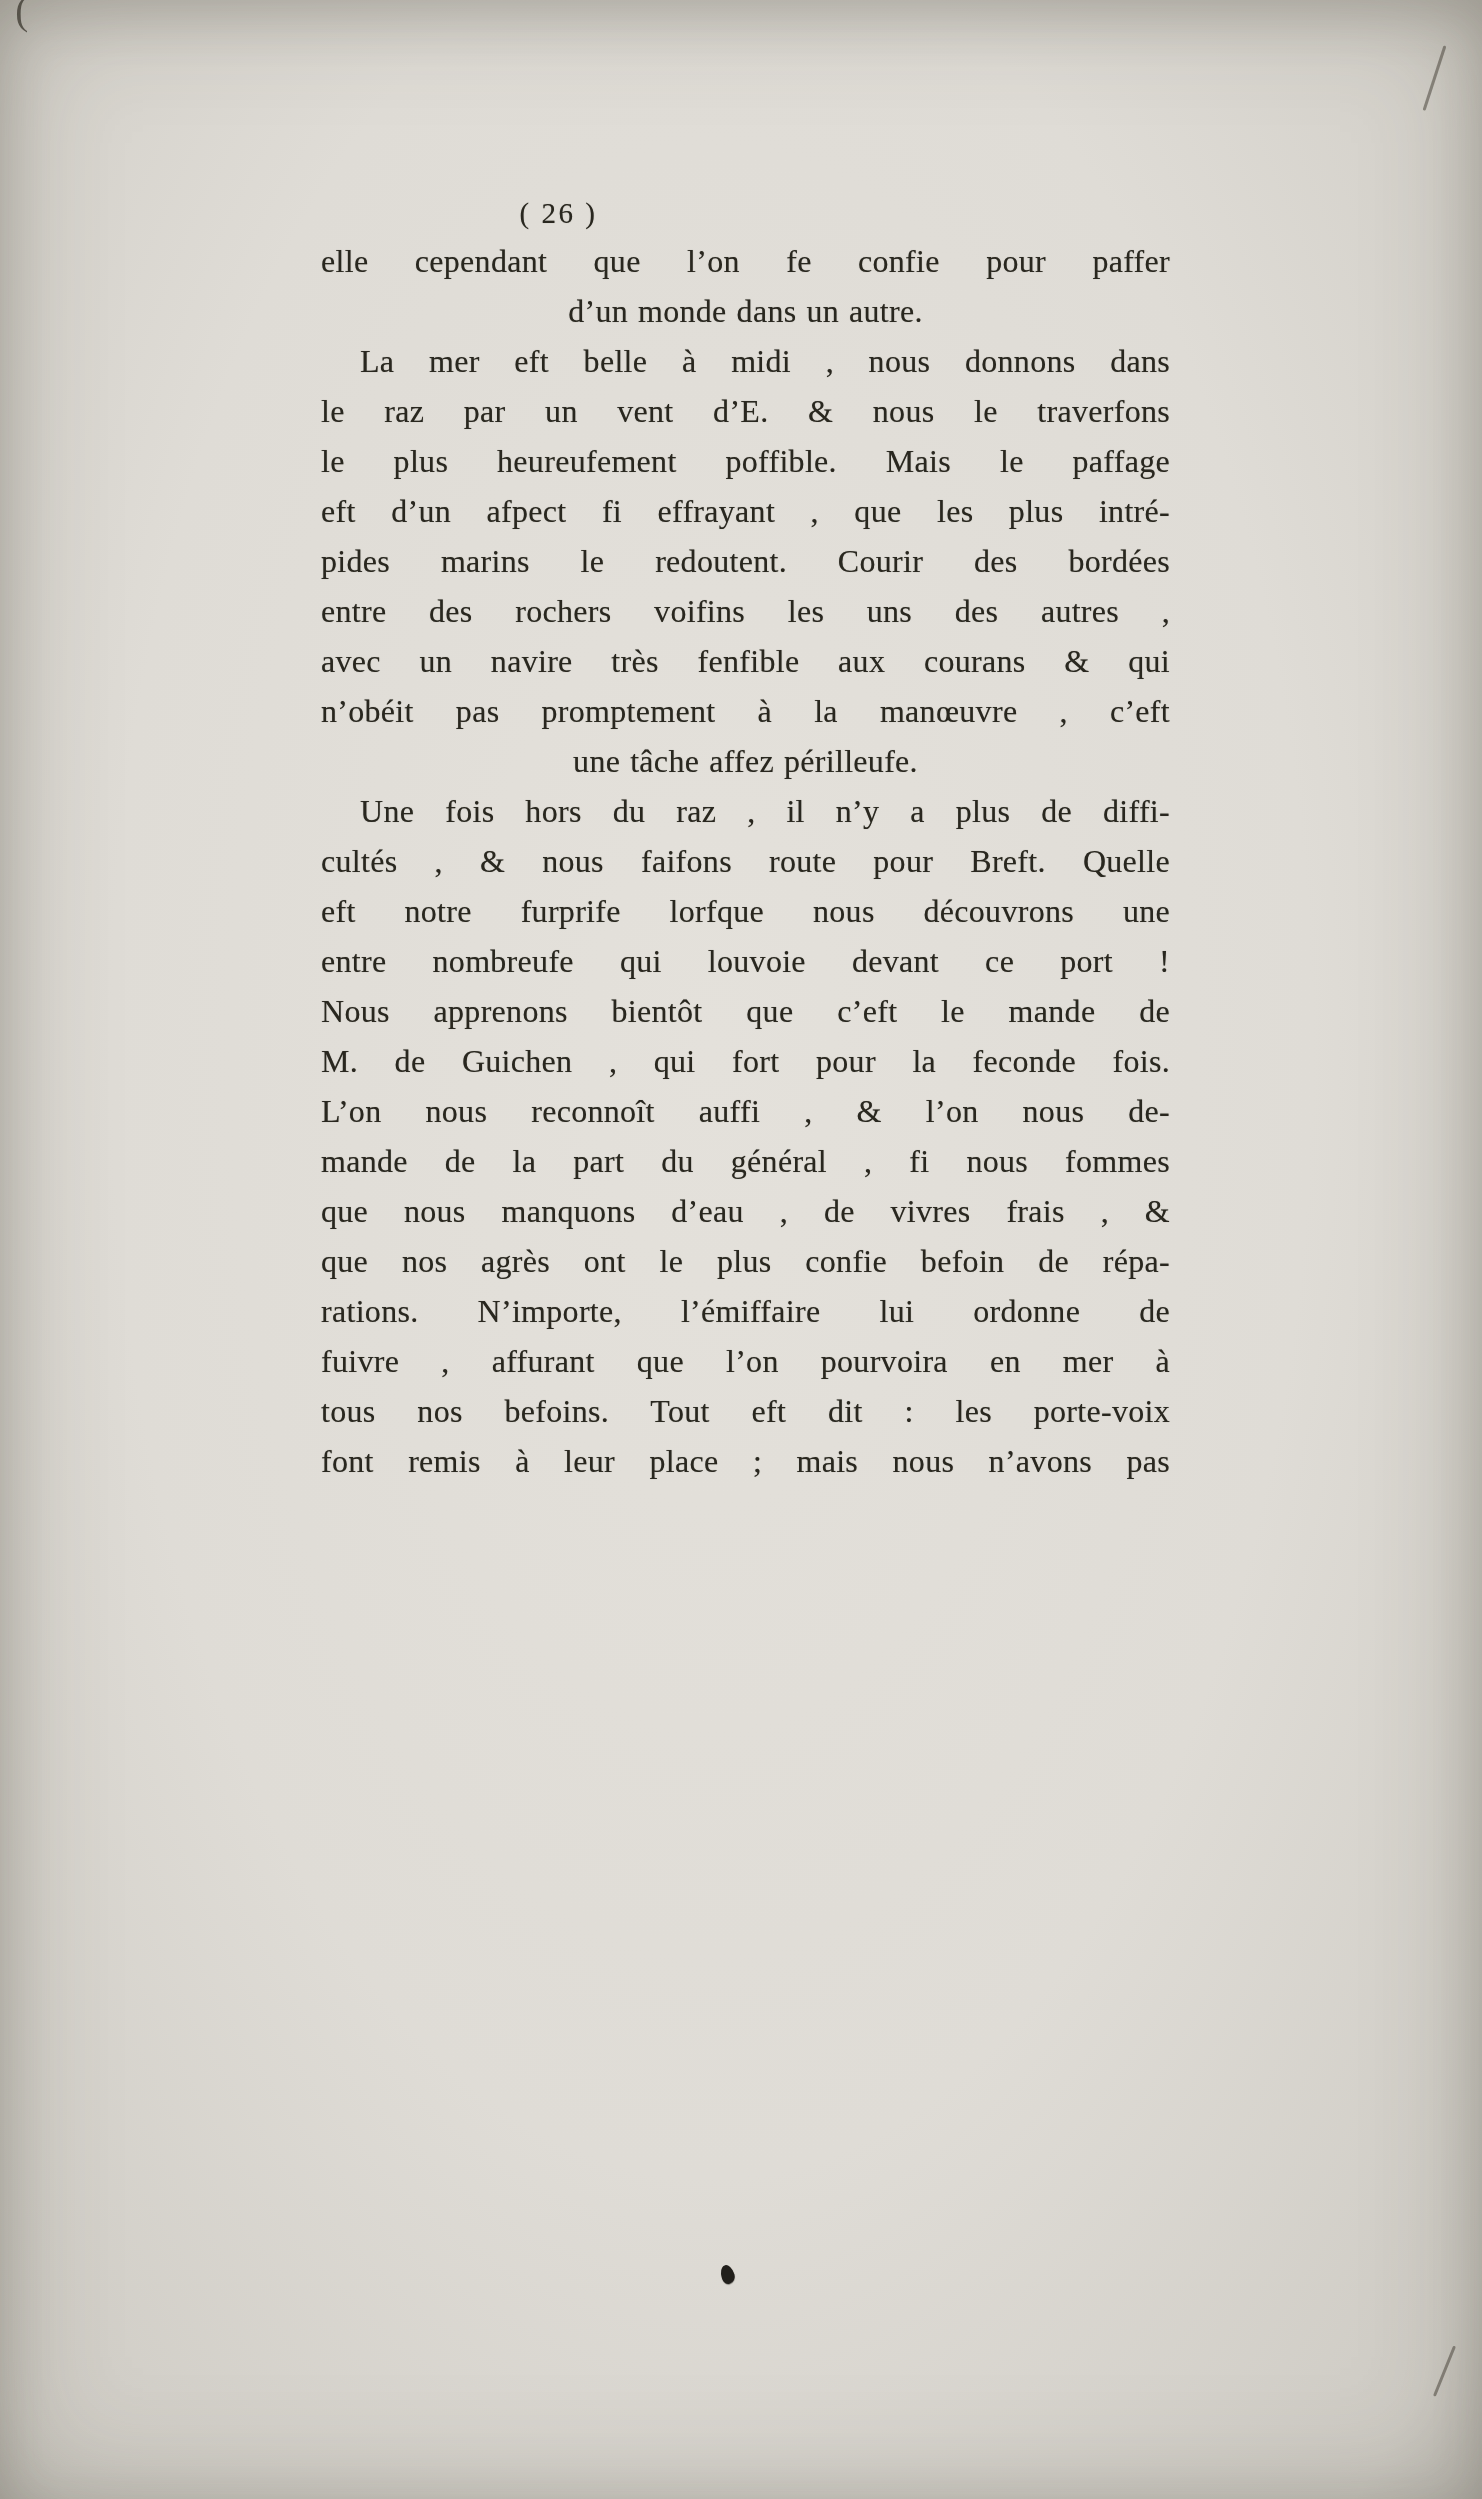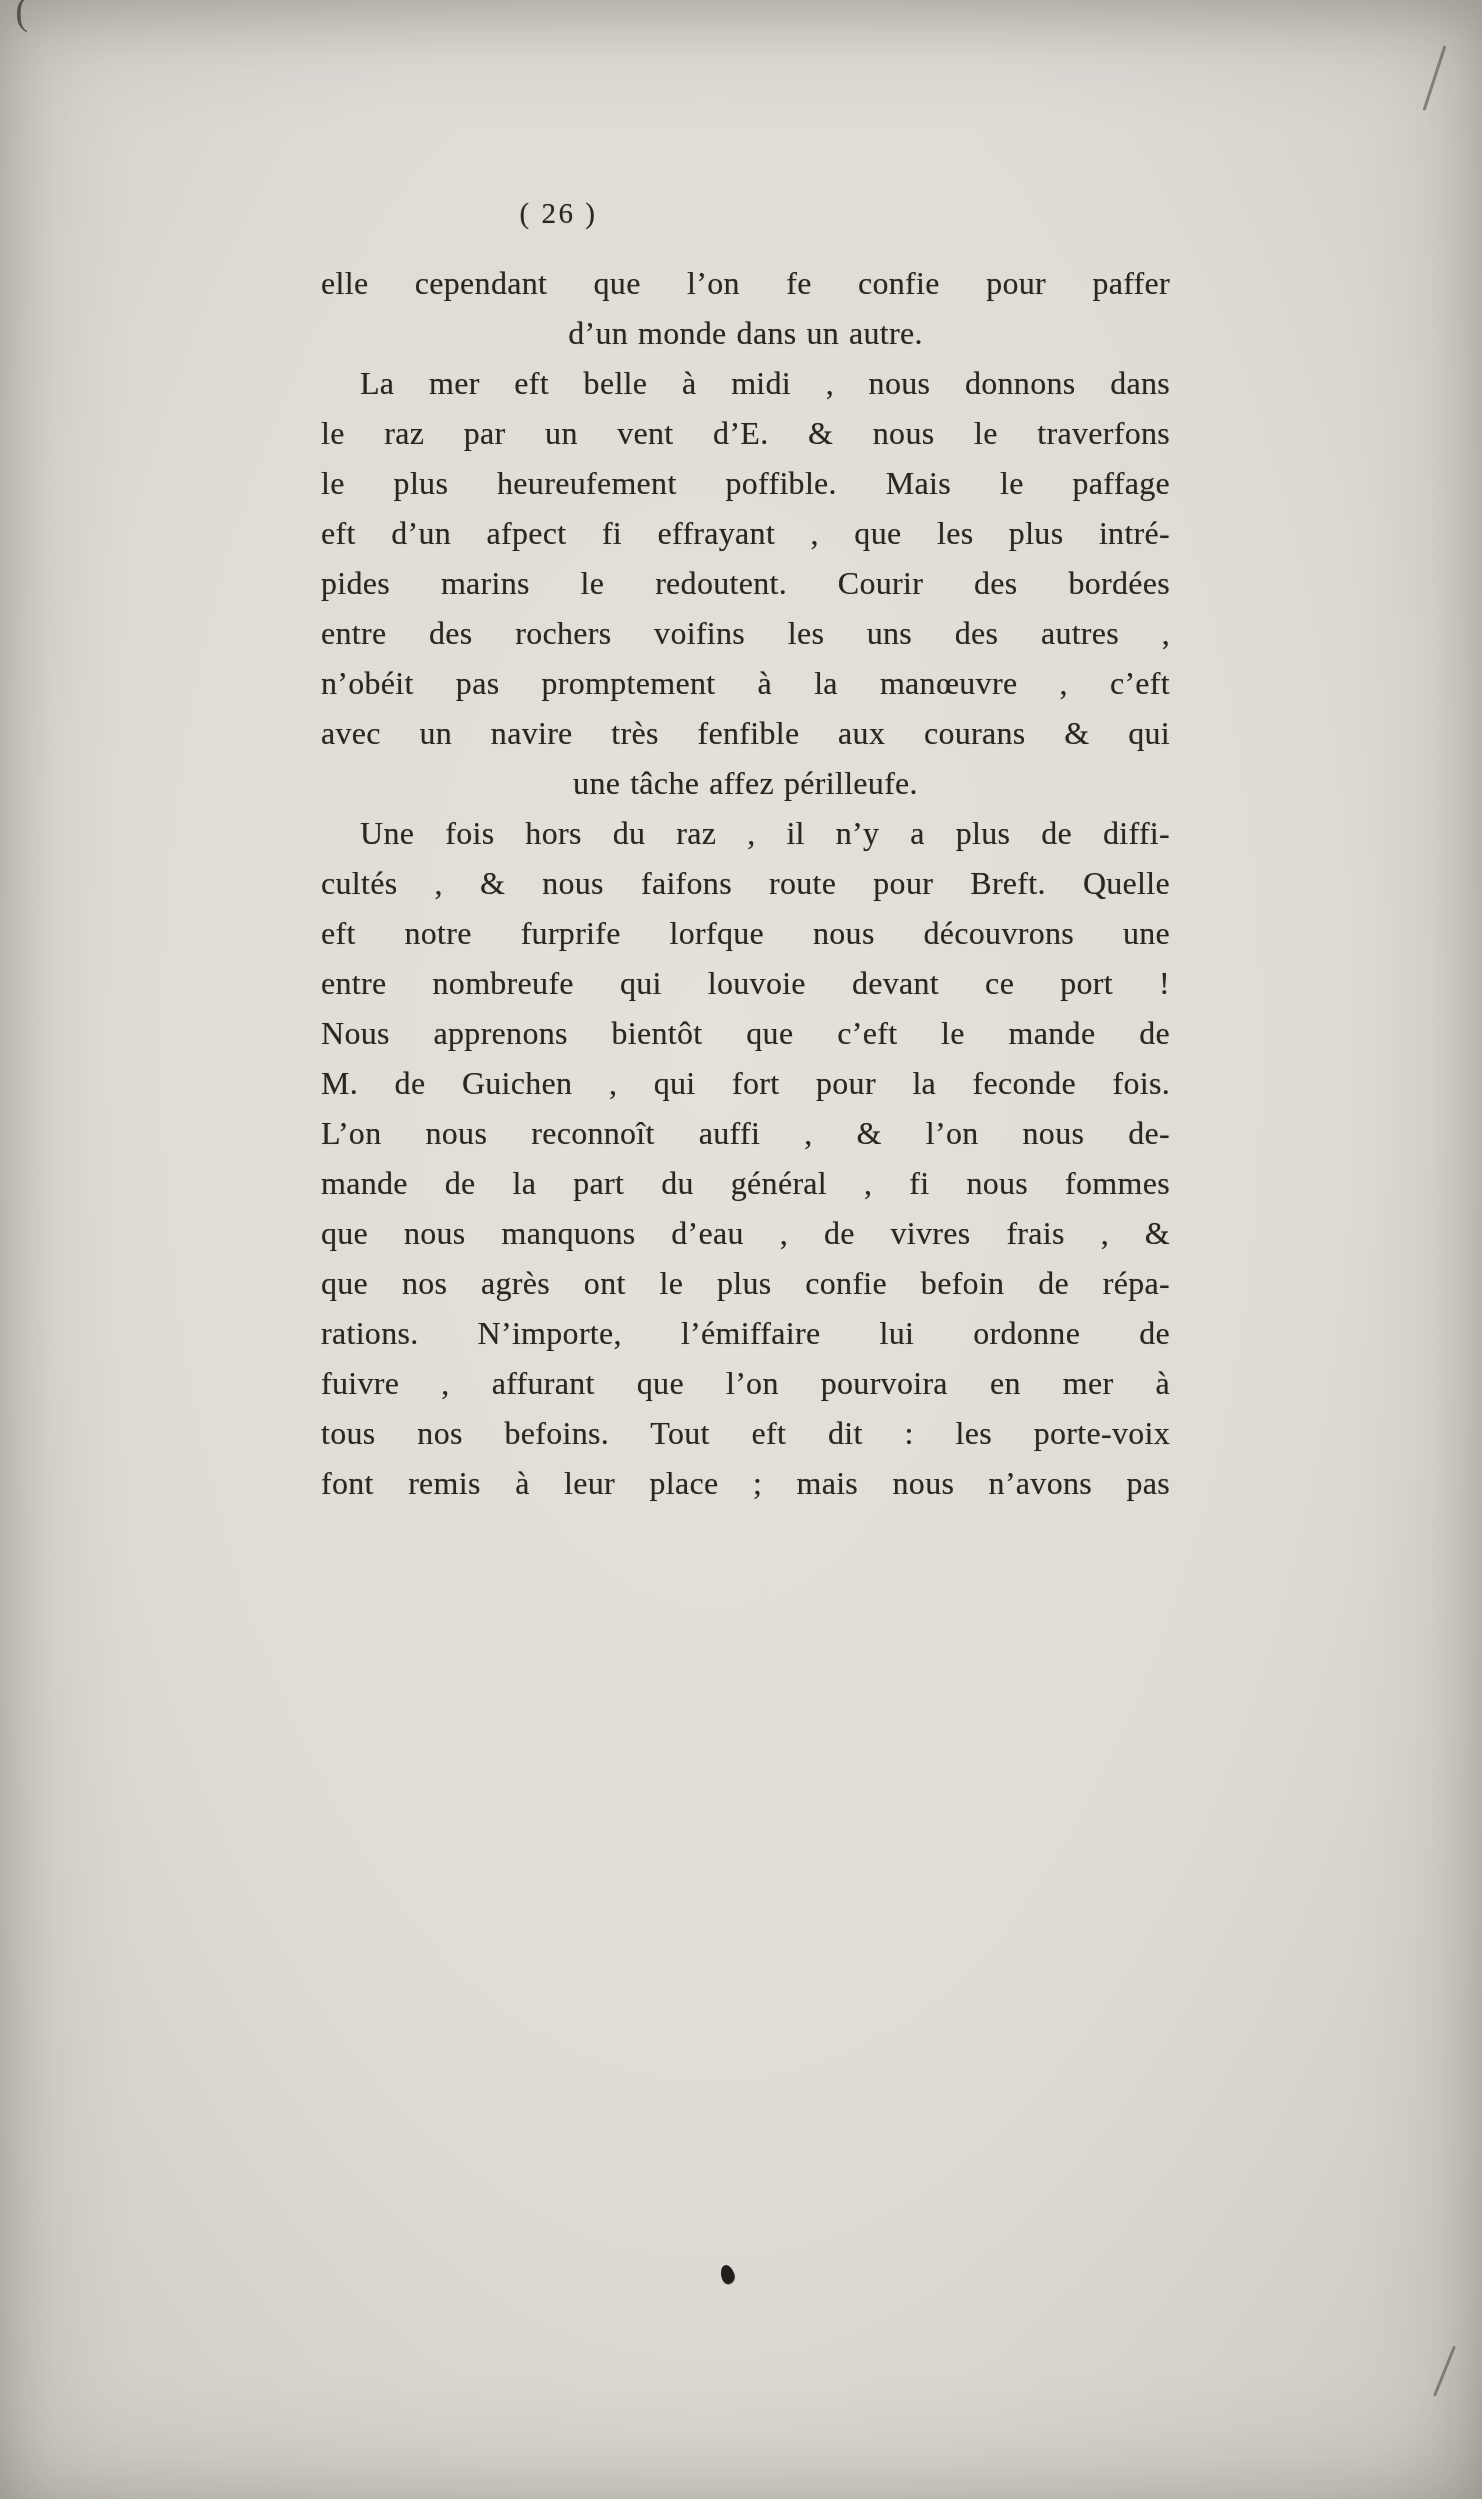--- a/index.html
+++ b/index.html
@@ -27,21 +27,21 @@
     width: 849px;
     color: #29271f;
     text-shadow: 0 0 0.8px rgba(41, 39, 31, 0.45);
   }
   .page-number {
     width: 475px;
     text-align: center;
     font-size: 29px;
     line-height: 37px;
     letter-spacing: 2.5px;
-    margin-bottom: 26px;
+    margin-bottom: 4px;
   }
   .paragraphs .line {
     font-size: 32px;
     line-height: 50px;
     letter-spacing: 0.3px;
     word-spacing: 1.7px;
     white-space: nowrap;
     text-align: center;
   }
   .paragraphs .line.jl {
@@ -107,22 +107,22 @@
     <div class="page-number">( 26 )</div>
     <div class="paragraphs">
         <div class="line jl">elle cependant que l’on fe confie pour paffer</div>
         <div class="line">d’un monde dans un autre.</div>
         <div class="line jl indent">La mer eft belle à midi , nous donnons dans</div>
         <div class="line jl">le raz par un vent d’E. &amp; nous le traverfons</div>
         <div class="line jl">le plus heureufement poffible. Mais le paffage</div>
         <div class="line jl">eft d’un afpect fi effrayant , que les plus intré-</div>
         <div class="line jl">pides marins le redoutent. Courir des bordées</div>
         <div class="line jl">entre des rochers voifins les uns des autres ,</div>
+        <div class="line jl">avec un navire très fenfible aux courans &amp; qui</div>
         <div class="line jl">n’obéit pas promptement à la manœuvre , c’eft</div>
-        <div class="line jl">avec un navire très fenfible aux courans &amp; qui</div>
         <div class="line">une tâche affez périlleufe.</div>
         <div class="line jl indent">Une fois hors du raz , il n’y a plus de diffi-</div>
         <div class="line jl">cultés , &amp; nous faifons route pour Breft. Quelle</div>
         <div class="line jl">eft notre furprife lorfque nous découvrons une</div>
         <div class="line jl">entre nombreufe qui louvoie devant ce port !</div>
         <div class="line jl">Nous apprenons bientôt que c’eft le mande de</div>
         <div class="line jl">M. de Guichen , qui fort pour la feconde fois.</div>
         <div class="line jl">L’on nous reconnoît auffi , &amp; l’on nous de-</div>
         <div class="line jl">mande de la part du général , fi nous fommes</div>
         <div class="line jl">que nous manquons d’eau , de vivres frais , &amp;</div>

